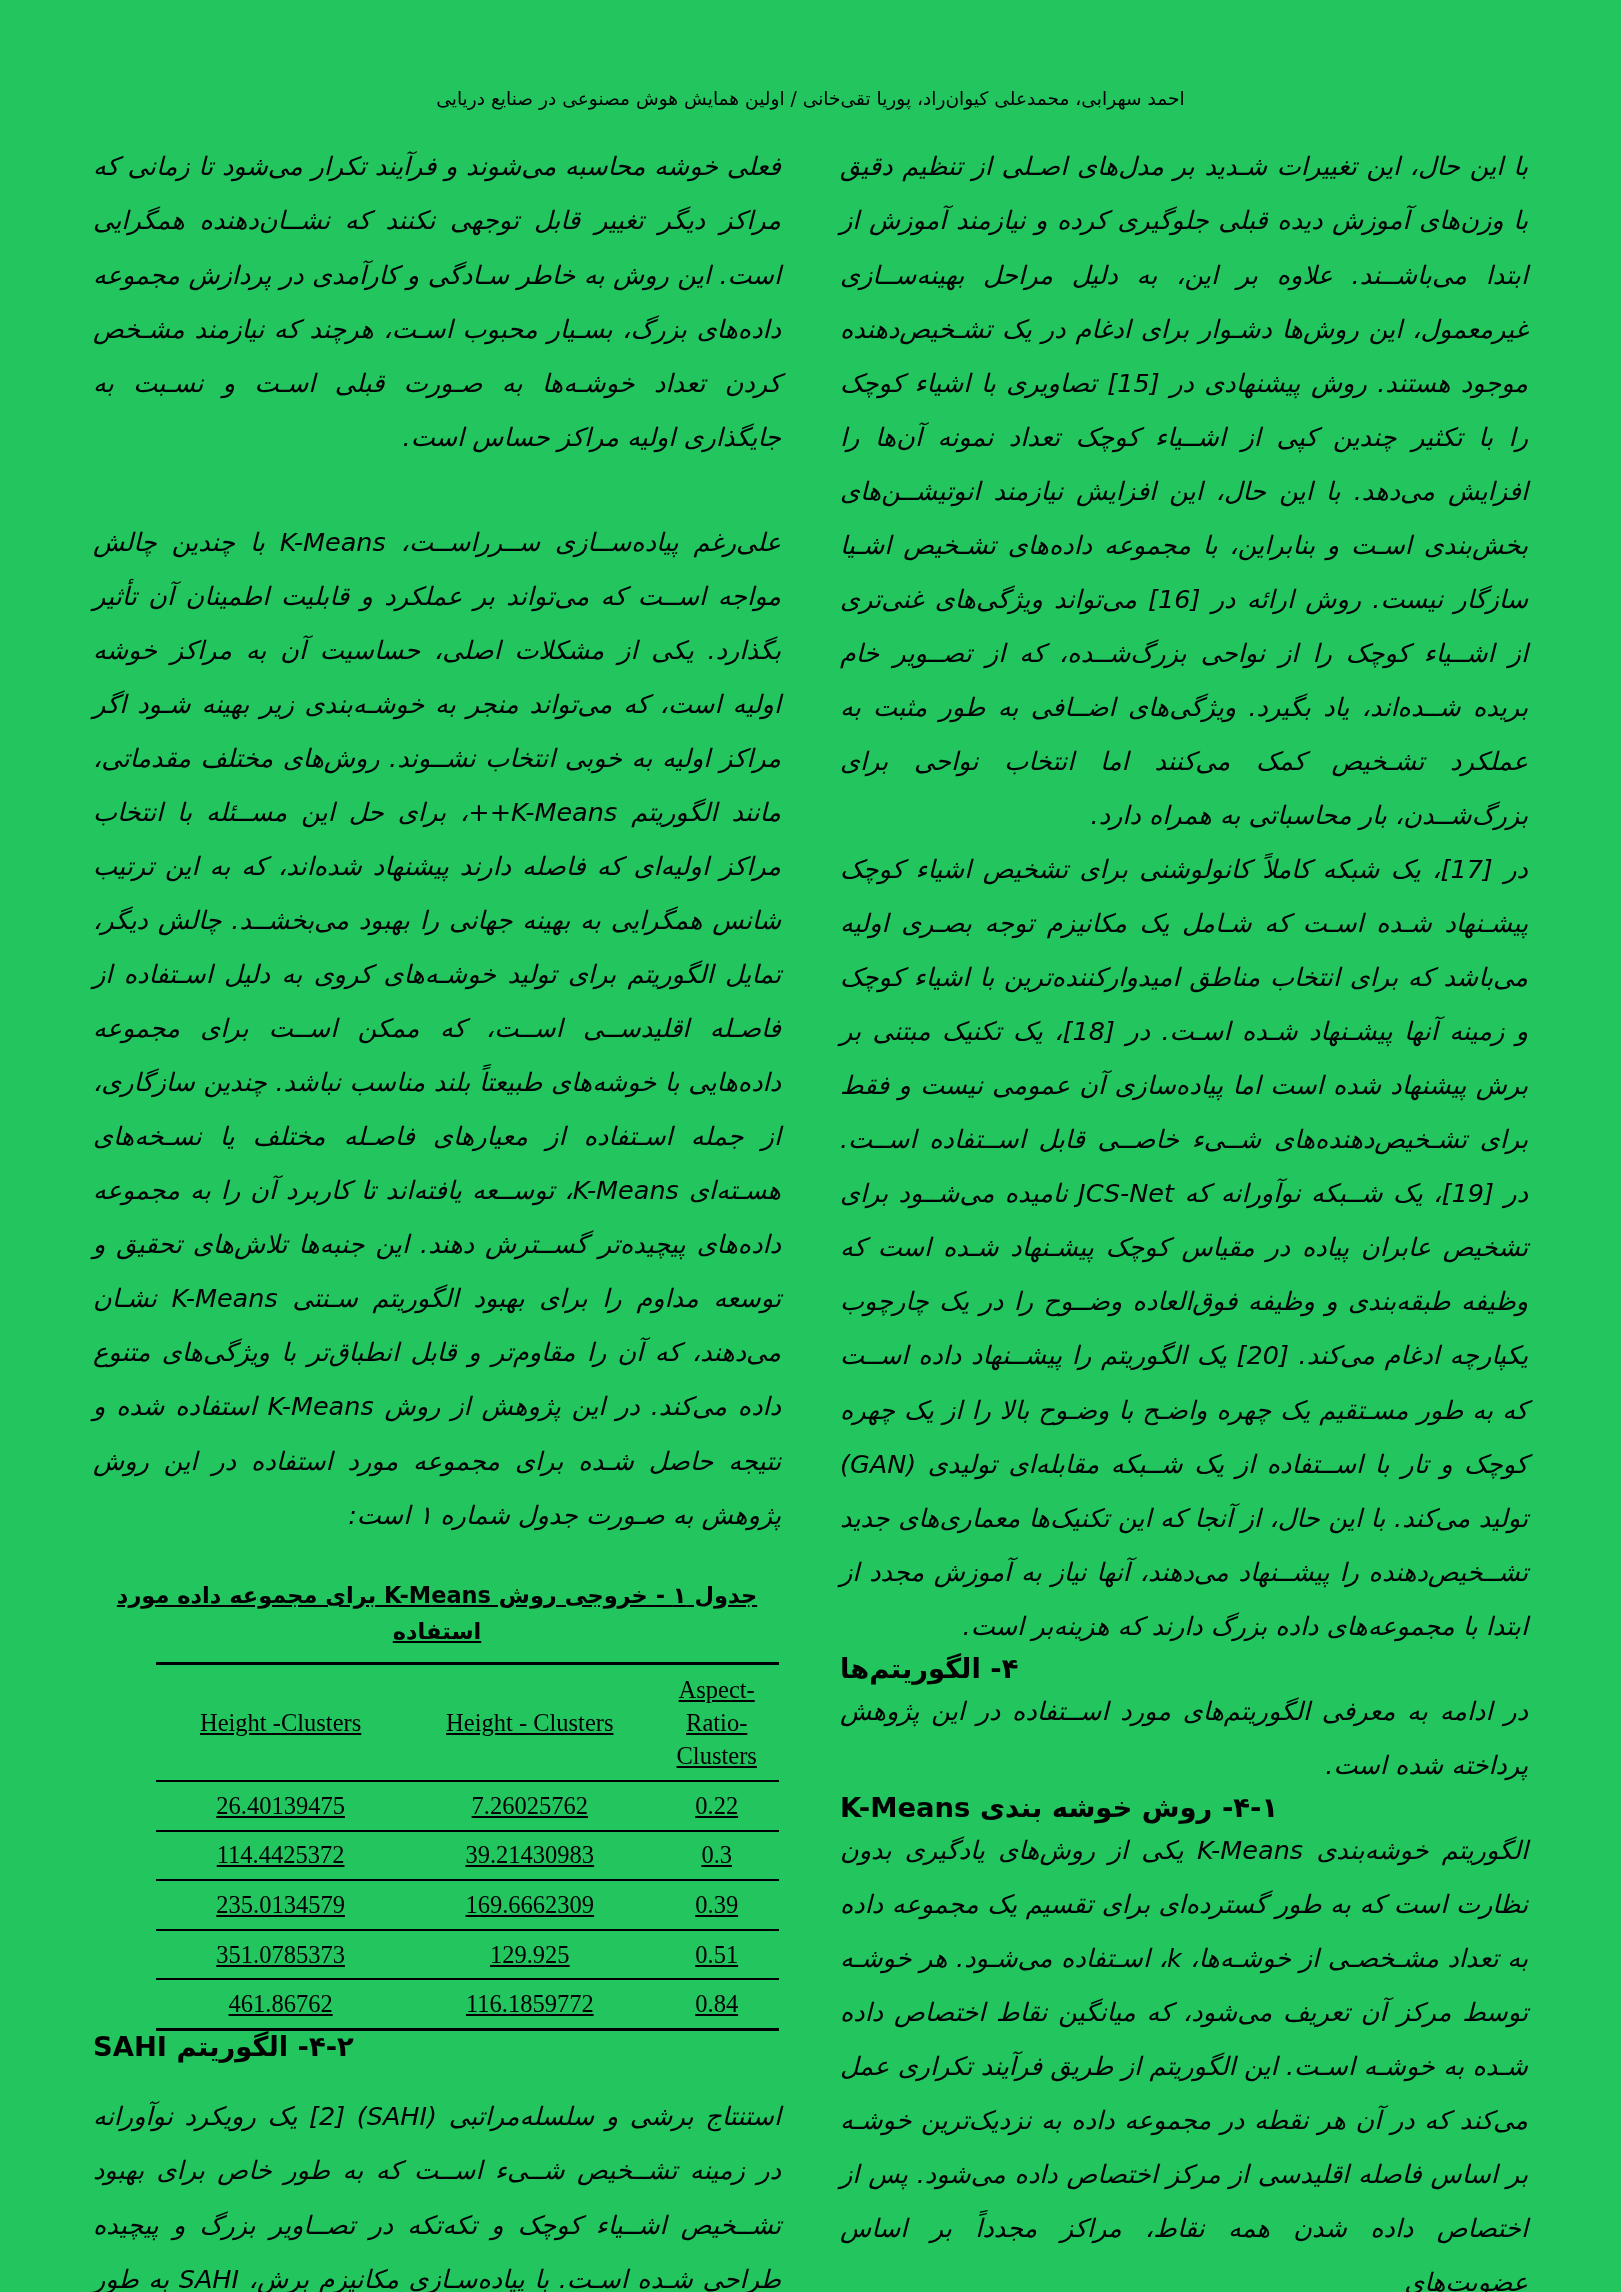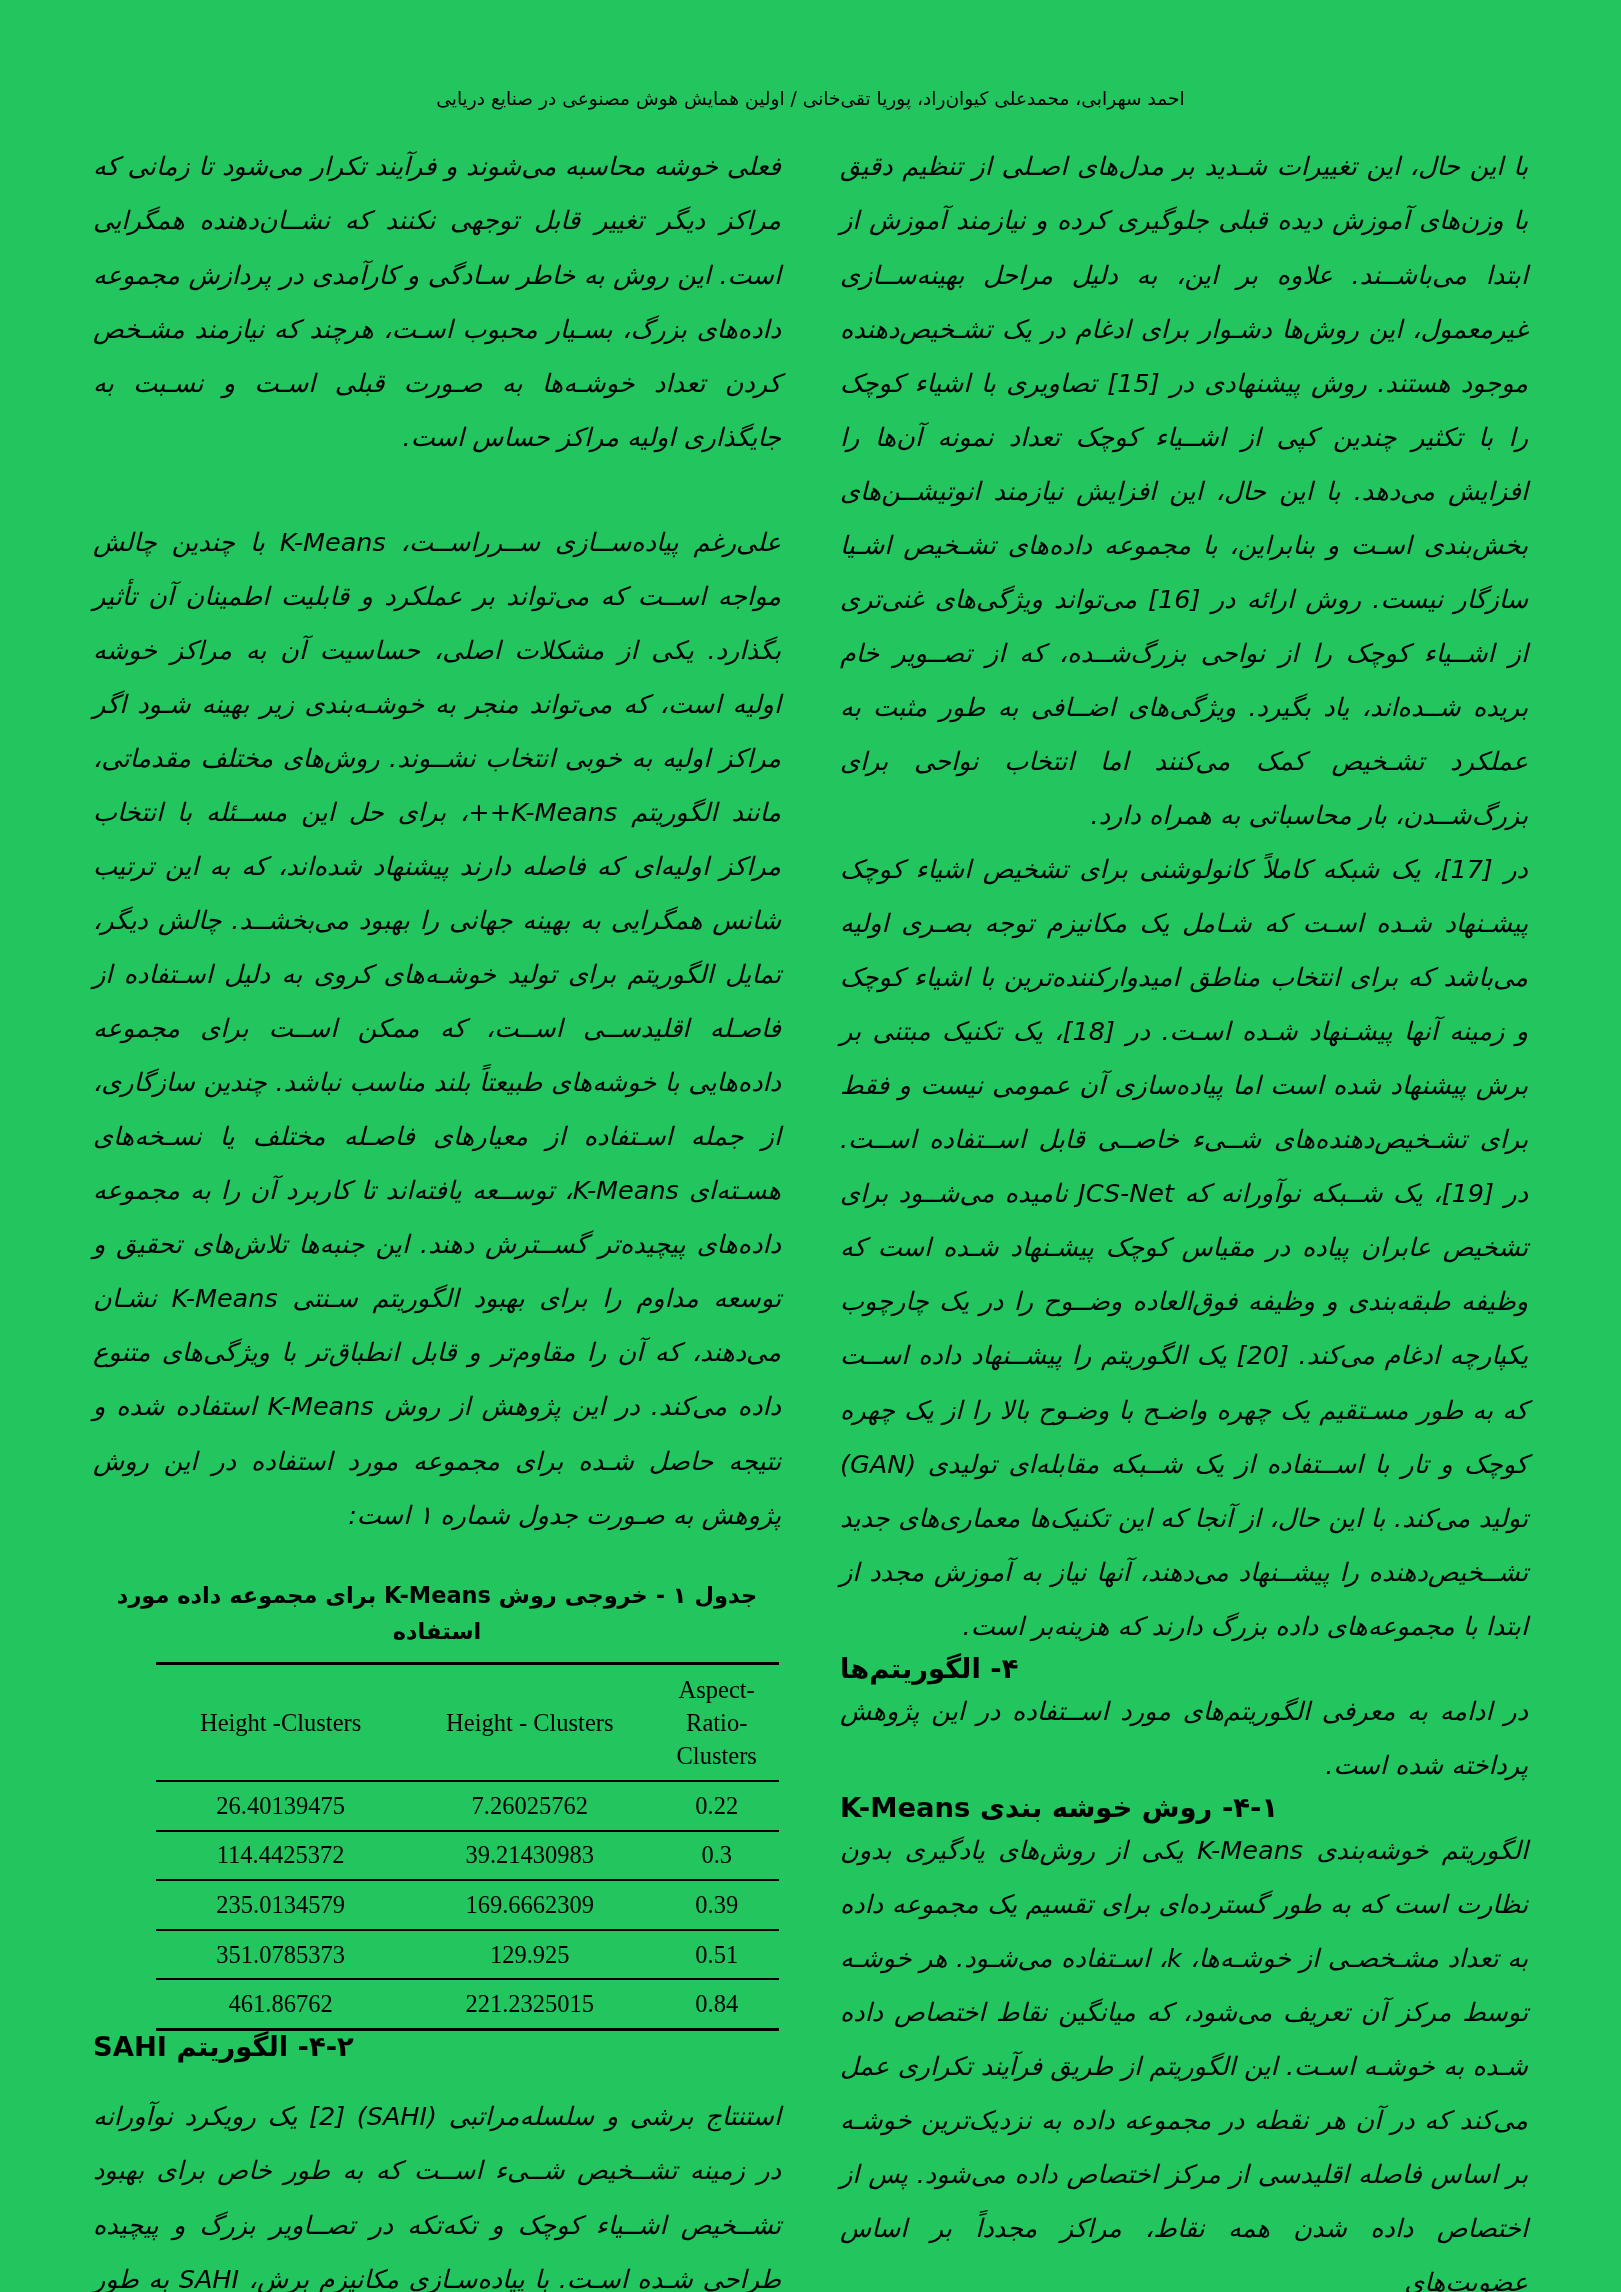--- a/index.html
+++ b/index.html
@@ -48,20 +48,21 @@
   .gap-top-md { margin-top: 51px; }
   .gap-top-lg { margin-top: 78px; }
   h2.sec-heading {
     font-size: 27.4px;
     font-weight: bold;
     margin: 0;
     text-align: left;
   }
   .table-block {
     margin-top: 35px;
+    text-decoration: underline;
   }
   .table-caption {
     font-weight: bold;
     font-size: 22.5px;
     text-align: center;
     margin-bottom: 13.7px;
     line-height: 1.6;
   }
   table.data-table {
     direction: ltr;
@@ -147,21 +148,21 @@
                 <td>169.6662309</td>
                 <td>0.39</td>
               </tr>
               <tr>
                 <td>351.0785373</td>
                 <td>129.925</td>
                 <td>0.51</td>
               </tr>
               <tr>
                 <td>461.86762</td>
-                <td>221.2325015</td>
+                <td>116.1859772</td>
                 <td>0.84</td>
               </tr>
             </tbody>
         </table>
       </div>
 
       <h2 class="sec-heading gap-top-lg">۴-۲- الگوریتم SAHI</h2>
       <p class="body-text gap-top-sm">استنتاج برشی و سلسله‌مراتبی (SAHI) [2] یک رویکرد نوآورانه در زمینه تشــخیص شــیء اســت که به طور خاص برای بهبود تشــخیص اشــیاء کوچک و تکه‌تکه در تصــاویر بزرگ و پیچیده طراحی شـده اسـت. با پیاده‌سـازی مکانیزم برش، SAHI به طور موثر تصــویر ورودی را به بخش‌های کوچکتر و قلبل مدیریت‌تر</p>
     </div>
 

